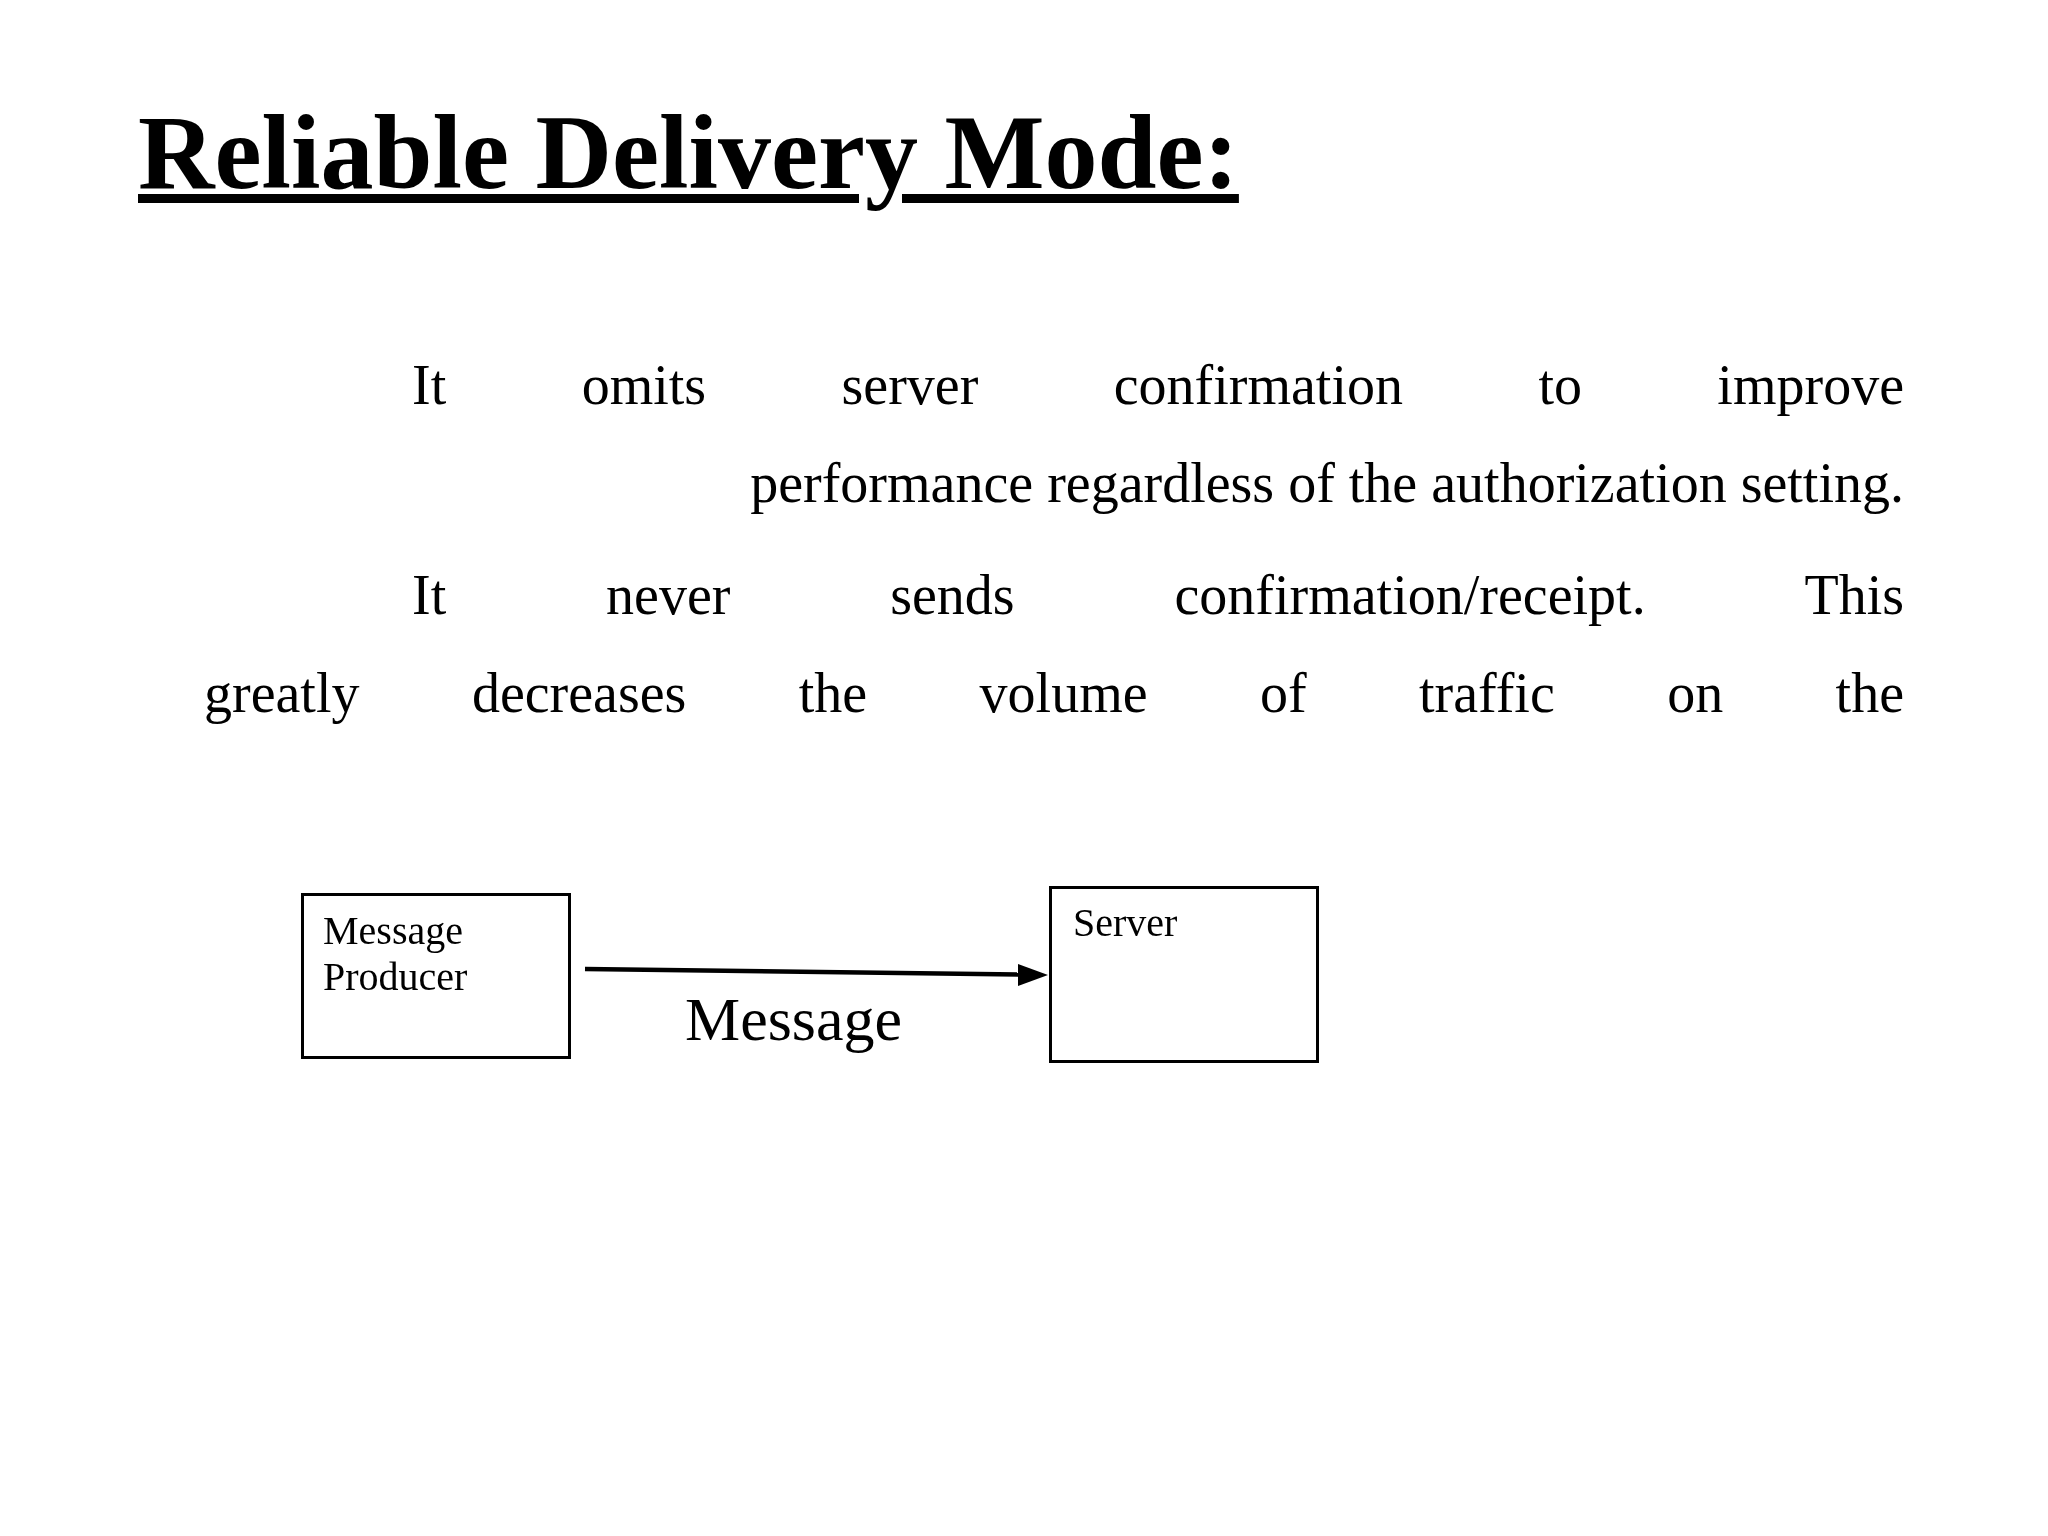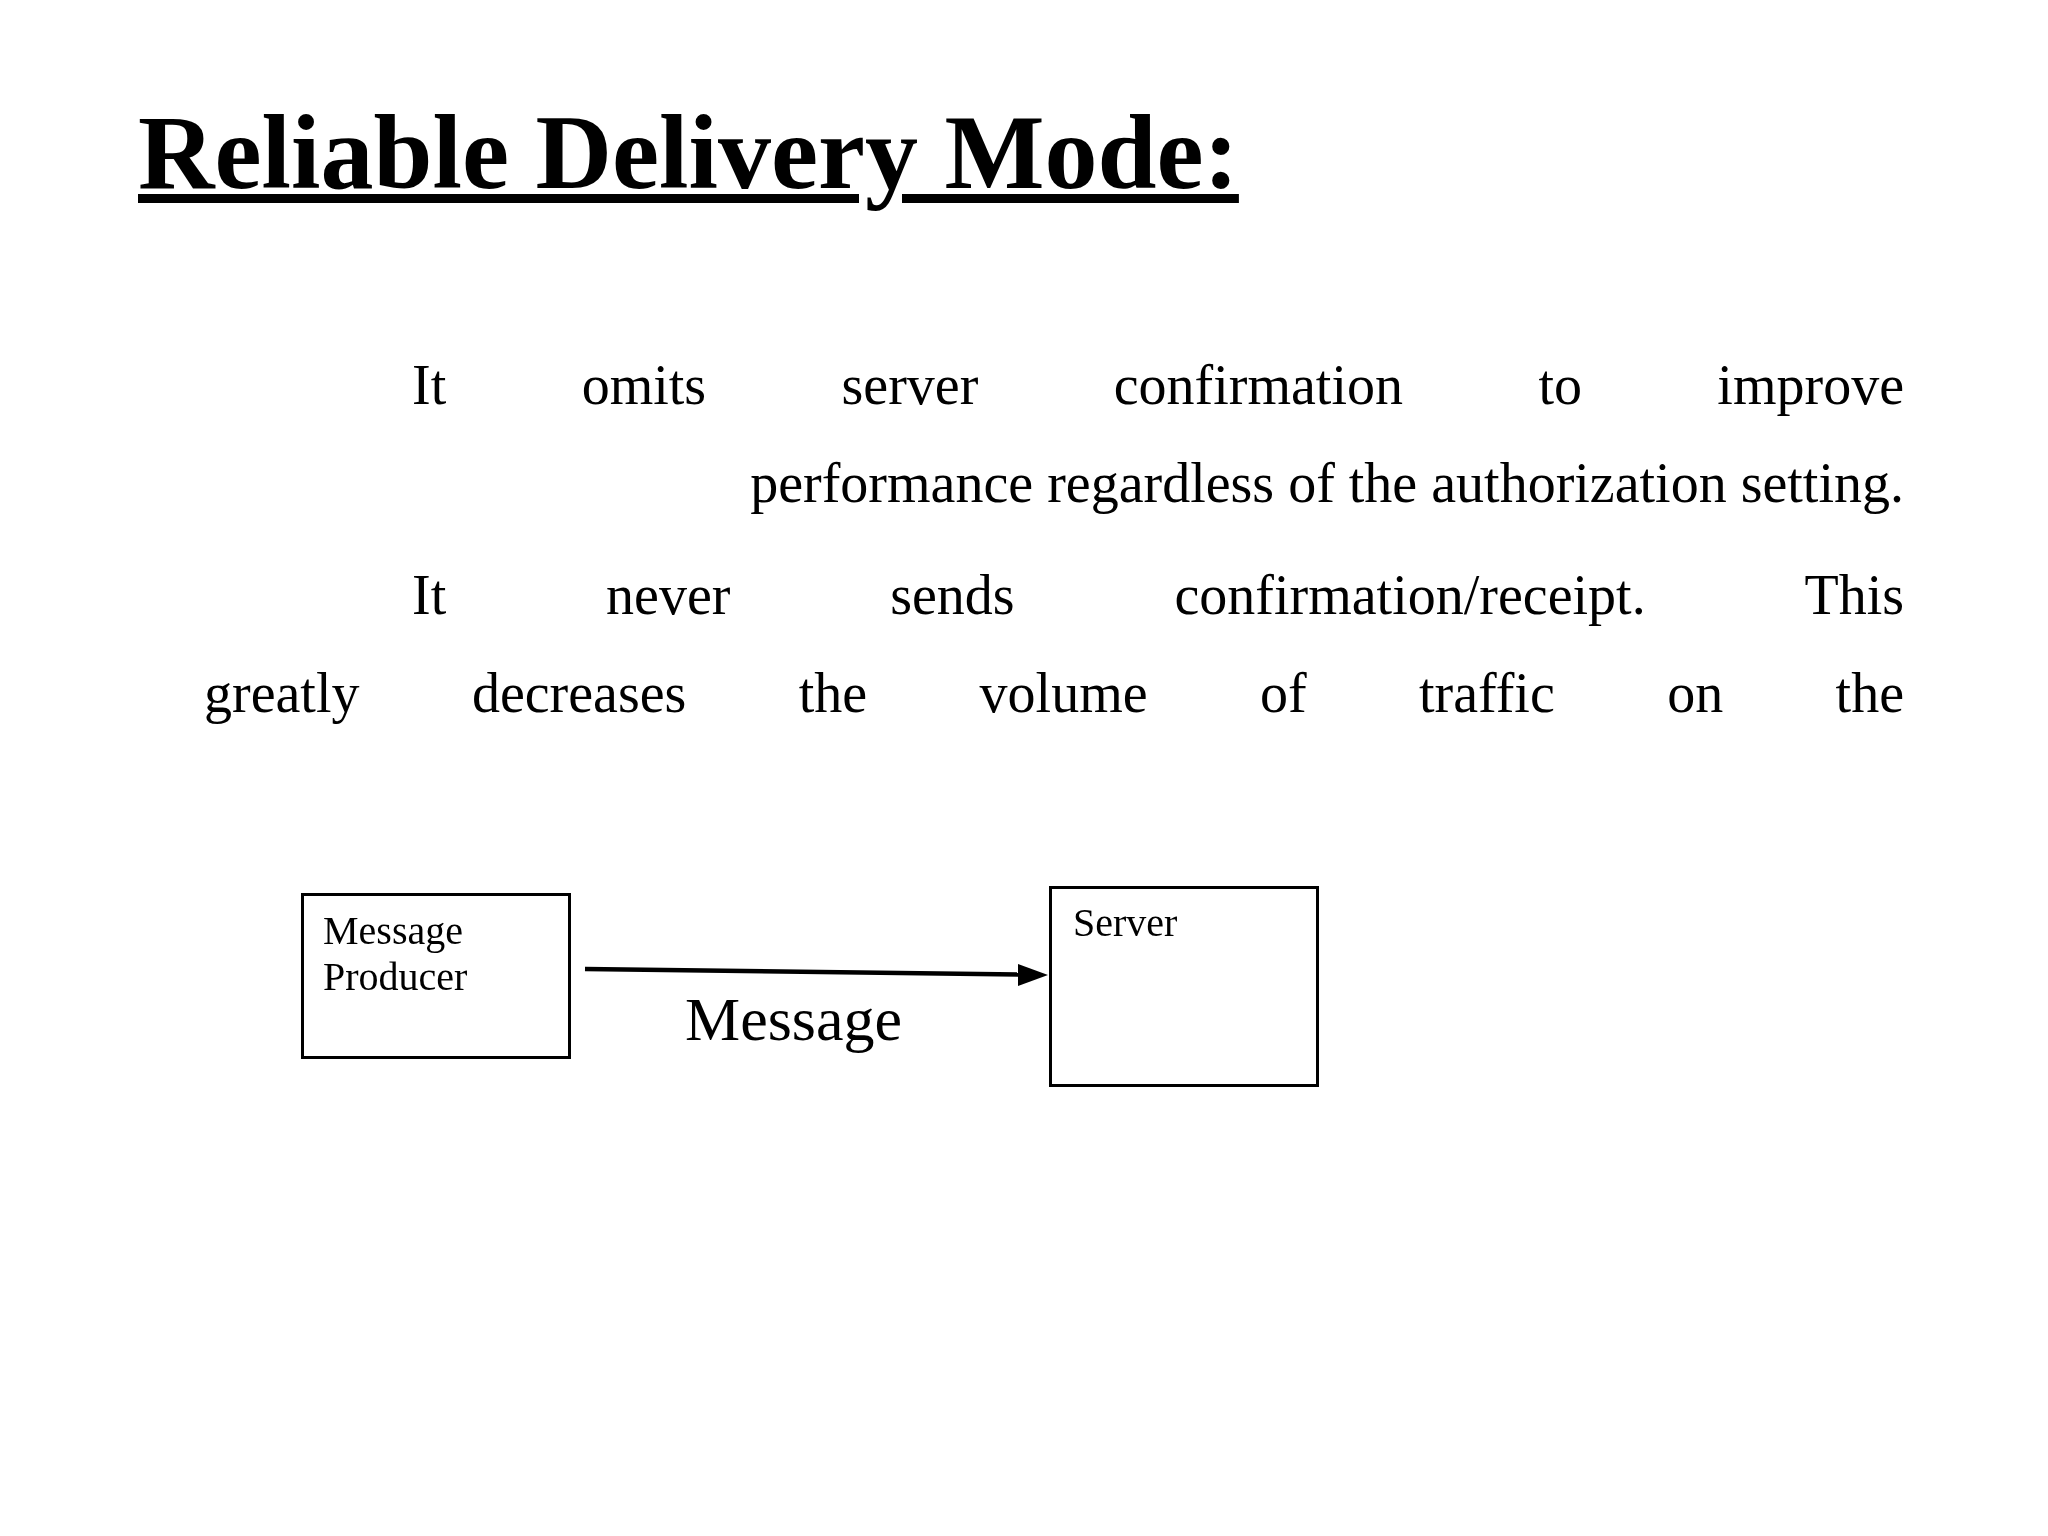--- a/index.html
+++ b/index.html
@@ -50,21 +50,21 @@
     left: 301px;
     top: 893px;
     width: 270px;
     height: 166px;
     padding: 12px 12px 0 19px;
   }
   .server-box {
     left: 1049px;
     top: 886px;
     width: 270px;
-    height: 201px;
+    height: 177px;
     padding: 11px 12px 0 21px;
   }
   .arrow-svg {
     position: absolute;
     left: 0;
     top: 0;
     width: 2048px;
     height: 1536px;
     pointer-events: none;
   }

